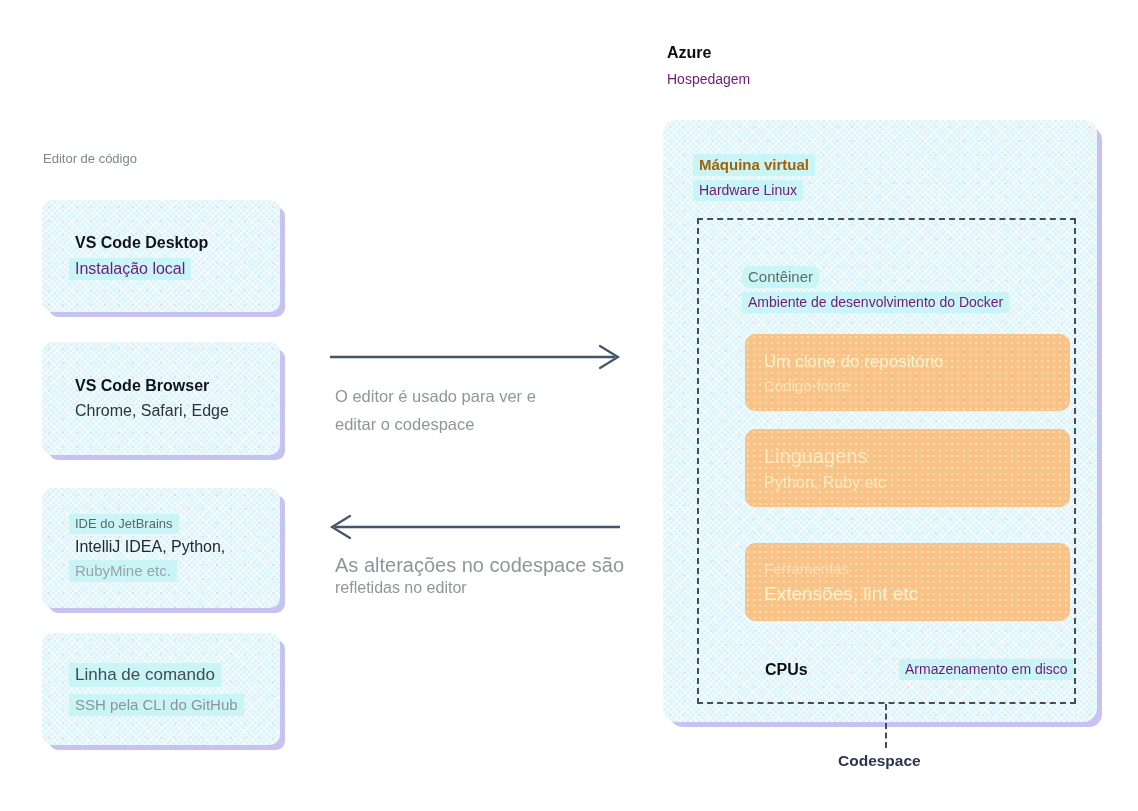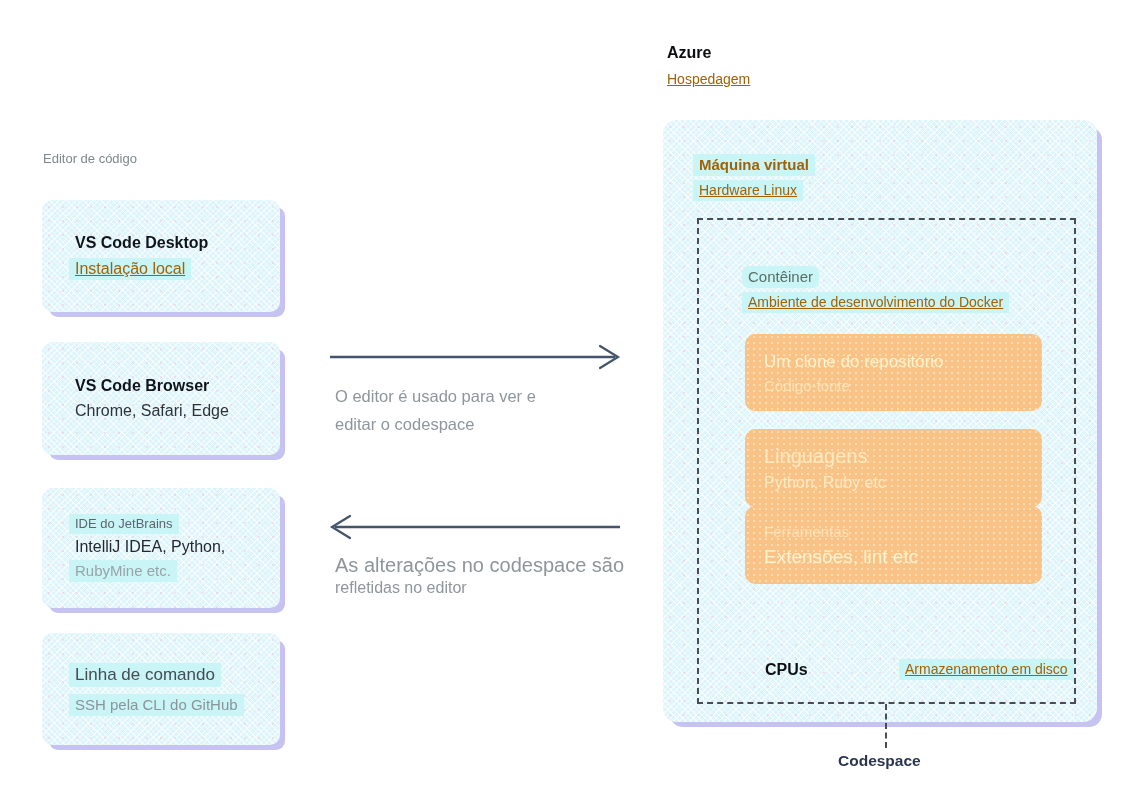--- a/index.html
+++ b/index.html
@@ -21,29 +21,29 @@
   }
   .left-box{
     left:42px;width:238px;border-radius:10px;
     display:flex;flex-direction:column;justify-content:center;
     padding-left:33px;box-sizing:border-box;
   }
   .left-box .line{line-height:1.15;}
 
   
   .hl{background:#c9f5f7;padding:2px 6px 3px 6px;margin-left:-6px;}
-  .gray{color:#a16207;text-decoration:underline;}
+  .gray{color:#701a75;}
   .bold-dark{color:#101419;font-weight:bold;}
   .title-bold{font-weight:bold;color:#0c0e10;}
 
   
   #azure-panel{left:663px;top:120px;width:434px;height:602px;border-radius:14px;}
   #container-dashed{left:697px;top:218px;width:375px;height:482px;border:2px dashed #474c55;}
   .orange-box{
-    left:745px;width:297px;border-radius:10px;
+    left:745px;width:325px;border-radius:10px;
     background-color:#f9c287;
     background-image:radial-gradient(rgba(255,246,218,0.5) 1px, transparent 1.4px);
     background-size:6px 6px;
     display:flex;flex-direction:column;justify-content:center;
     padding-left:19px;box-sizing:border-box;
   }
   .orange-bright{color:#fdf3cd;}
   .orange-dim{color:rgba(253,243,205,0.62);}
   .orange-mid{color:rgba(253,243,205,0.8);}
 
@@ -119,21 +119,21 @@
   <div class="abs orange-box" style="top:334px;height:77px;">
     <div class="orange-bright" style="font-size:17px;font-weight:500;margin-bottom:5px;">Um clone do repositório</div>
     <div class="orange-dim" style="font-size:15px;">Código-fonte</div>
   </div>
 
   <div class="abs orange-box" style="top:429px;height:78px;">
     <div class="orange-mid" style="font-size:20px;margin-bottom:6px;">Linguagens</div>
     <div class="orange-mid" style="font-size:16px;">Python, Ruby etc</div>
   </div>
 
-  <div class="abs orange-box" style="top:506px;height:78px;">
+  <div class="abs orange-box" style="top:543px;height:78px;">
     <div class="orange-dim" style="font-size:15px;margin-bottom:6px;">Ferramentas</div>
     <div class="orange-bright" style="font-size:19px;font-weight:500;">Extensões, lint etc</div>
   </div>
 
   <div class="abs" style="left:765px;top:661px;font-size:16px;font-weight:bold;color:#0e1114;">CPUs</div>
   <div class="abs" style="left:899px;top:661px;font-size:14px;">
     <span class="hl gray" style="margin-left:0;">Armazenamento em disco</span>
   </div>
 
   <div class="abs" id="codespace-vline"></div>

